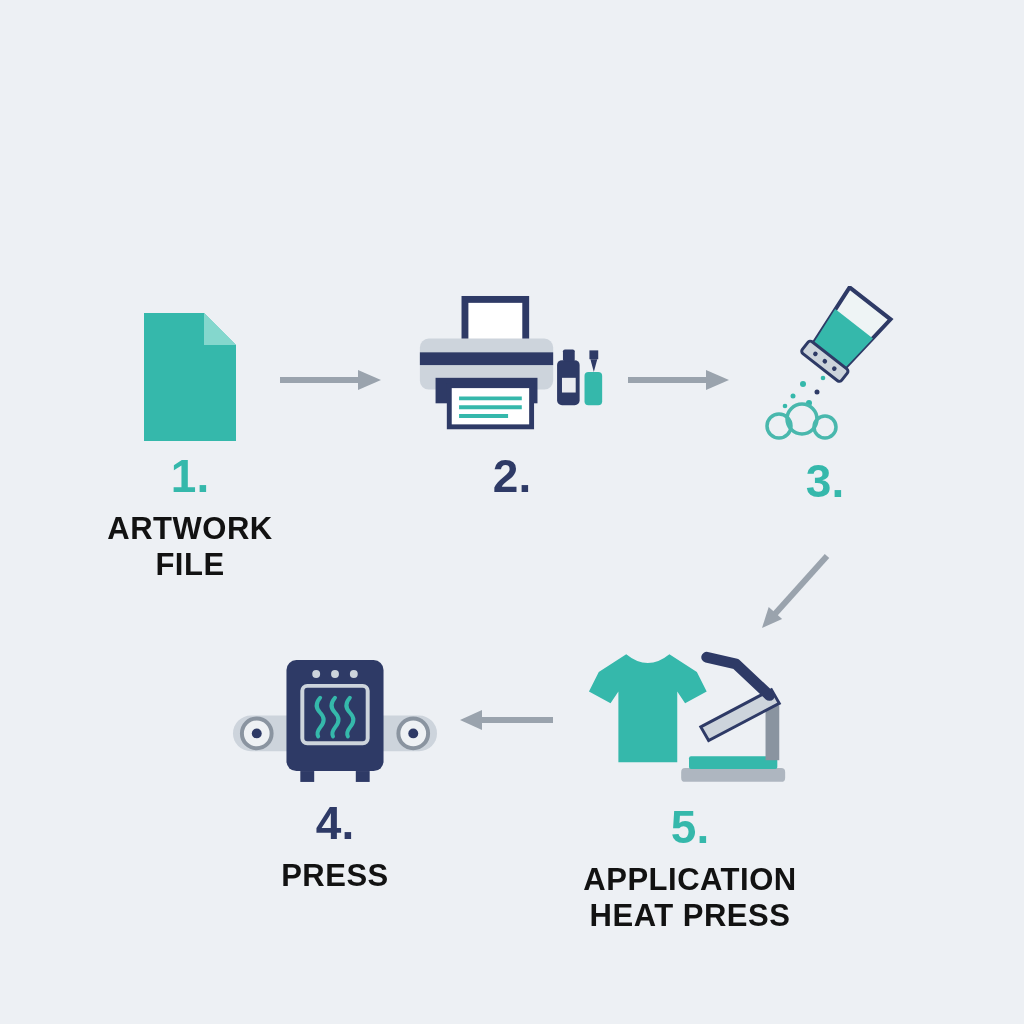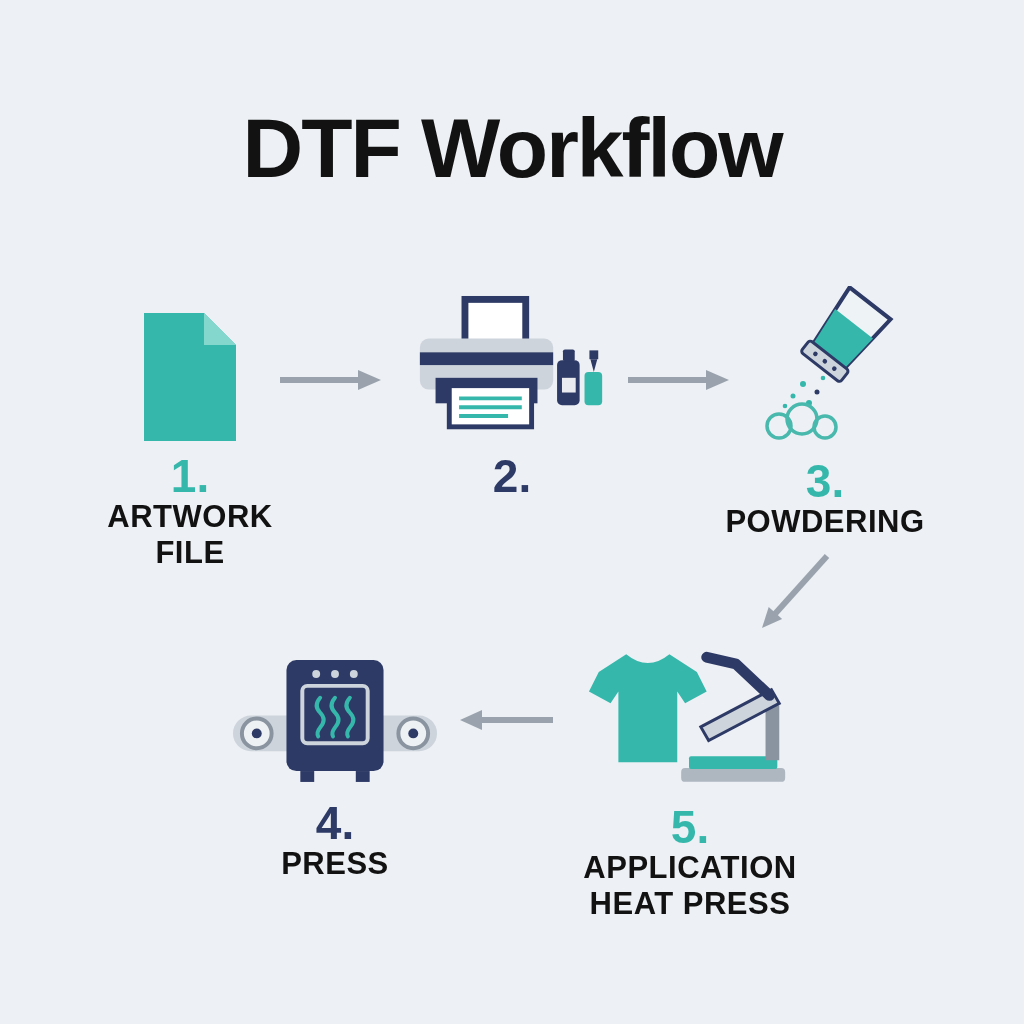--- a/index.html
+++ b/index.html
@@ -40,21 +40,21 @@
   }
   .num {
     margin-top: 10px;
     font-size: 46px;
     font-weight: 800;
     line-height: 1;
   }
   .num-teal { color: var(--teal, #35b8ab); }
   .num-navy { color: var(--navy, #2e3a66); }
   .label {
-    margin-top: 0;
+    margin-top: 12px;
     font-size: 31px;
     font-weight: 800;
     line-height: 1.15;
     letter-spacing: 0.5px;
     color: var(--text-black, #141414);
   }
   .arrow { position: absolute; }
 
   
   .step-1 { left: 60px;  top: 293px; width: 260px; }
@@ -71,21 +71,20 @@
   .arrow-1 { left: 278px; top: 360px; }
   .arrow-2 { left: 626px; top: 360px; }
   .arrow-3 { left: 742px; top: 548px; }
   .arrow-4 { left: 458px; top: 700px; }
 </style>
 </head>
 <body>
 
 <div class="canvas">
 
-  <h1 class="title">DTF Workflow</h1>
 
   <div class="step step-1">
     <div class="icon-wrap">
       <svg width="100" height="132" viewBox="0 0 100 132">
         <path d="M4 2 H64 L96 34 V130 H4 Z" fill="#35b8ab"></path>
         <path d="M64 2 V34 H96 Z" fill="#84d7cd"></path>
       </svg>
     </div>
     <div class="num num-teal">1.</div>
     <div class="label">
@@ -132,24 +131,20 @@
         <circle cx="44" cy="110" r="2.5" fill="#35b8ab"></circle>
         <circle cx="60" cy="117" r="3" fill="#35b8ab"></circle>
         <circle cx="36" cy="120" r="2.3" fill="#35b8ab"></circle>
         <circle cx="74" cy="92" r="2.3" fill="#35b8ab"></circle>
         <circle cx="30" cy="140" r="12" fill="none" stroke="#49b8ad" stroke-width="3.5"></circle>
         <circle cx="53" cy="133" r="15" fill="none" stroke="#49b8ad" stroke-width="3.5"></circle>
         <circle cx="76" cy="141" r="11" fill="none" stroke="#49b8ad" stroke-width="3.5"></circle>
       </svg>
     </div>
     <div class="num num-teal">3.</div>
-    <div class="label">
-      <div>POWDERING</div>
-      <div></div>
-    </div>
   </div>
 
   <div class="step step-4">
     <div class="icon-wrap">
       <svg width="208" height="134" viewBox="0 0 210 135">
         <rect x="2" y="60" width="206" height="36" rx="18" fill="#cdd4dc"></rect>
         <circle cx="26" cy="78" r="15" fill="#eef1f4" stroke="#8a94a0" stroke-width="4"></circle>
         <circle cx="26" cy="78" r="5" fill="#2e3a66"></circle>
         <circle cx="184" cy="78" r="15" fill="#eef1f4" stroke="#8a94a0" stroke-width="4"></circle>
         <circle cx="184" cy="78" r="5" fill="#2e3a66"></circle>

